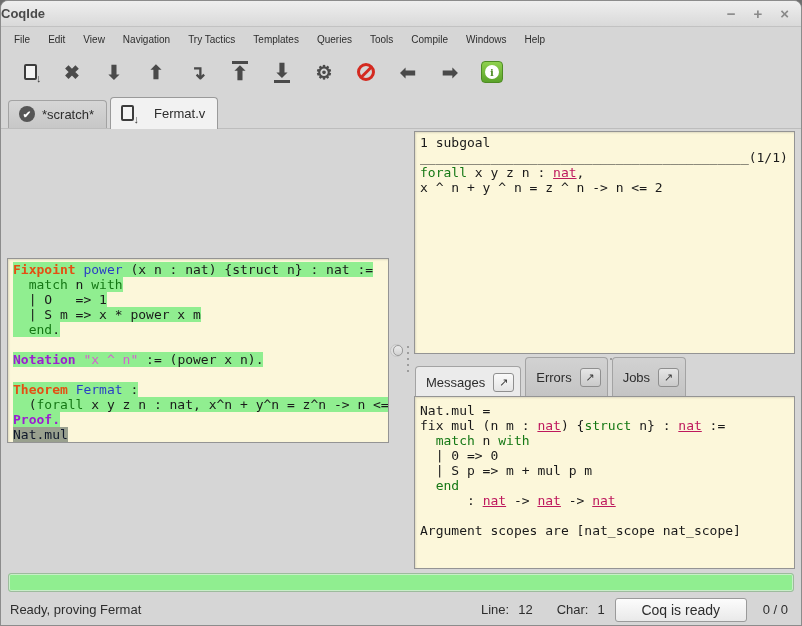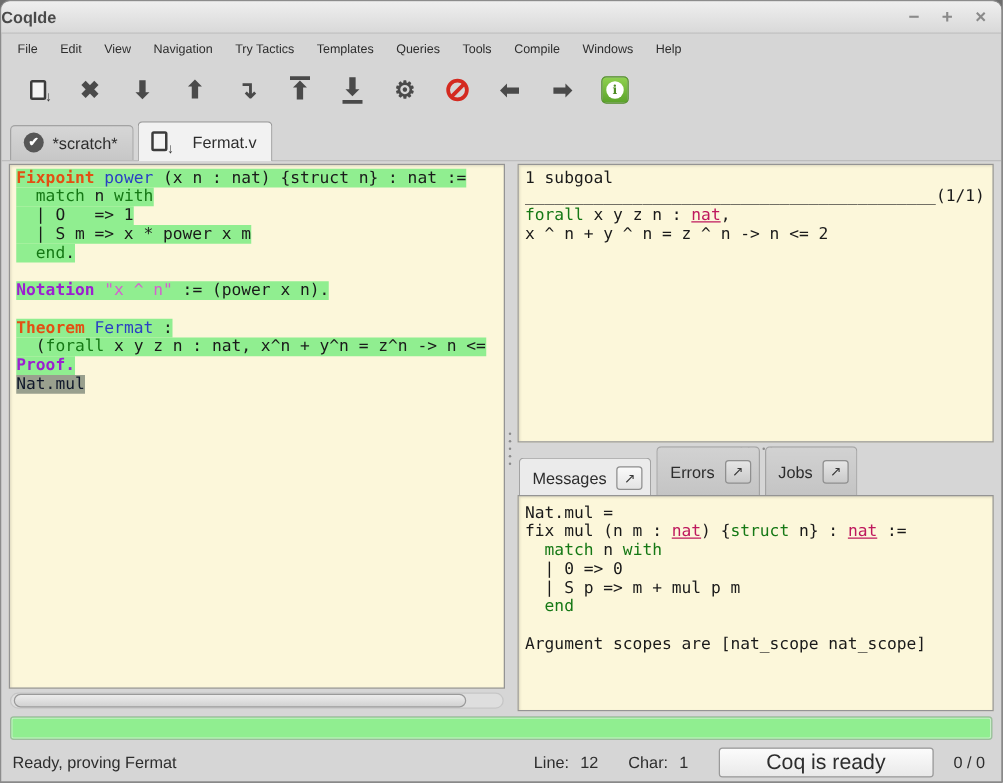--- a/index.html
+++ b/index.html
@@ -33,21 +33,21 @@
   
   .tabbar{height:37px;flex:0 0 37px;display:flex;align-items:flex-end;padding-left:7px;border-bottom:1px solid #bdbdbd;}
   .etab{display:flex;align-items:center;gap:7px;padding:4px 12px 5px 10px;height:28px;
     border:1px solid #a3a3a3;border-bottom:none;border-radius:4px 4px 0 0;background:linear-gradient(#d6d6d6,#c7c7c7);
     font-size:13px;color:#2d2d2d;margin-right:3px;}
   .etab.active{background:#f2f2f2;height:32px;margin-bottom:-1px;border-color:#9a9a9a;gap:20px;}
   .icon-check{width:16px;height:16px;border-radius:50%;background:#565656;color:#fff;display:flex;
     align-items:center;justify-content:center;font-size:10px;font-weight:bold;}
   
   .main{flex:1;display:flex;padding:2px 6px 0 6px;min-height:0;}
-  .left-pane{width:397px;flex:0 0 397px;display:flex;flex-direction:column;min-height:0;}
+  .left-pane{width:397px;flex:0 0 397px;display:flex;min-height:0;align-items:center;}
   .text-frame{border:1px solid #949494;background:#fcf7da;box-shadow:inset 1px 1px 2px rgba(0,0,0,.12);
     overflow:hidden;font-family:"DejaVu Sans Mono",monospace;font-size:13px;line-height:15px;}
   .editor{flex:1;padding:3px 0 0 5px;}
   .code-line{white-space:pre;}
   .hl-none{background:transparent;}
   .hl-proc{background:#90ee90;}
   .hl-sel{background:#99a08e;}
   .seg-plain{color:#1a1a1a;}
   .seg-kw1{color:#e44f13;font-weight:bold;}
   .seg-id{color:#2a3fc4;}
@@ -78,22 +78,22 @@
     display:flex;align-items:center;justify-content:center;font-size:11px;color:#3a3a3a;}
   .nb-tab.active .detach{background:linear-gradient(#fafafa,#e4e4e4);}
   .nb-content{flex:1;padding:6px 0 0 5px;}
   
   .progress{height:19px;flex:0 0 19px;margin:4px 7px 2px 7px;border:1px solid #9dbb9d;border-radius:3px;
     background:#90ee90;box-shadow:inset 0 0 0 1px #c8eec8;}
   .statusbar{height:31px;flex:0 0 31px;display:flex;align-items:center;padding:0 9px;font-size:13px;color:#2d2d2d;}
   .status-left{flex:1;}
   .status-field{margin-left:24px;}
   .status-val{margin-left:9px;}
-  .coq-status{width:172px;height:24px;margin-left:24px;border:1px solid #9a9a9a;border-radius:3px;
-    background:linear-gradient(#fcfcfc,#e9e9e9);display:flex;align-items:center;justify-content:center;font-size:17px;}
+  .coq-status{width:132px;height:24px;margin-left:10px;border:1px solid #9a9a9a;border-radius:3px;
+    background:linear-gradient(#fcfcfc,#e9e9e9);display:flex;align-items:center;justify-content:center;font-size:14px;}
   .counter{margin-left:16px;margin-right:4px;}
 </style>
 </head>
 <body>
 
 <div class="window">
 
   <div class="titlebar">
     <span class="title">CoqIde</span>
     <span class="win-controls">
@@ -231,20 +231,21 @@
               <span class="detach">↗</span>
             </span>
           </div>
         <div class="nb-content text-frame">
             <div class="code-line"><span class="hl-none"><span class="seg-plain">Nat.mul =</span></span></div>
             <div class="code-line"><span class="hl-none"><span class="seg-plain">fix mul (n m : </span><span class="seg-typ">nat</span><span class="seg-plain">) {</span><span class="seg-gkw">struct</span><span class="seg-plain"> n} : </span><span class="seg-typ">nat</span><span class="seg-plain"> :=</span></span></div>
             <div class="code-line"><span class="hl-none"><span class="seg-plain">  </span><span class="seg-gkw">match</span><span class="seg-plain"> n </span><span class="seg-gkw">with</span></span></div>
             <div class="code-line"><span class="hl-none"><span class="seg-plain">  | 0 =&gt; 0</span></span></div>
             <div class="code-line"><span class="hl-none"><span class="seg-plain">  | S p =&gt; m + mul p m</span></span></div>
             <div class="code-line"><span class="hl-none"><span class="seg-plain">  </span><span class="seg-gkw">end</span></span></div>
+            <div class="code-line"><span class="hl-none"><span class="seg-plain">      : </span><span class="seg-typ">nat</span><span class="seg-plain"> -&gt; </span><span class="seg-typ">nat</span><span class="seg-plain"> -&gt; </span><span class="seg-typ">nat</span></span></div>
             <div class="code-line"><span class="hl-none">&nbsp;</span></div>
             <div class="code-line"><span class="hl-none"><span class="seg-plain">Argument scopes are [nat_scope nat_scope]</span></span></div>
           </div>
       </div>
     </div>
   </div>
 
   <div class="progress"></div>
 
   <div class="statusbar">

